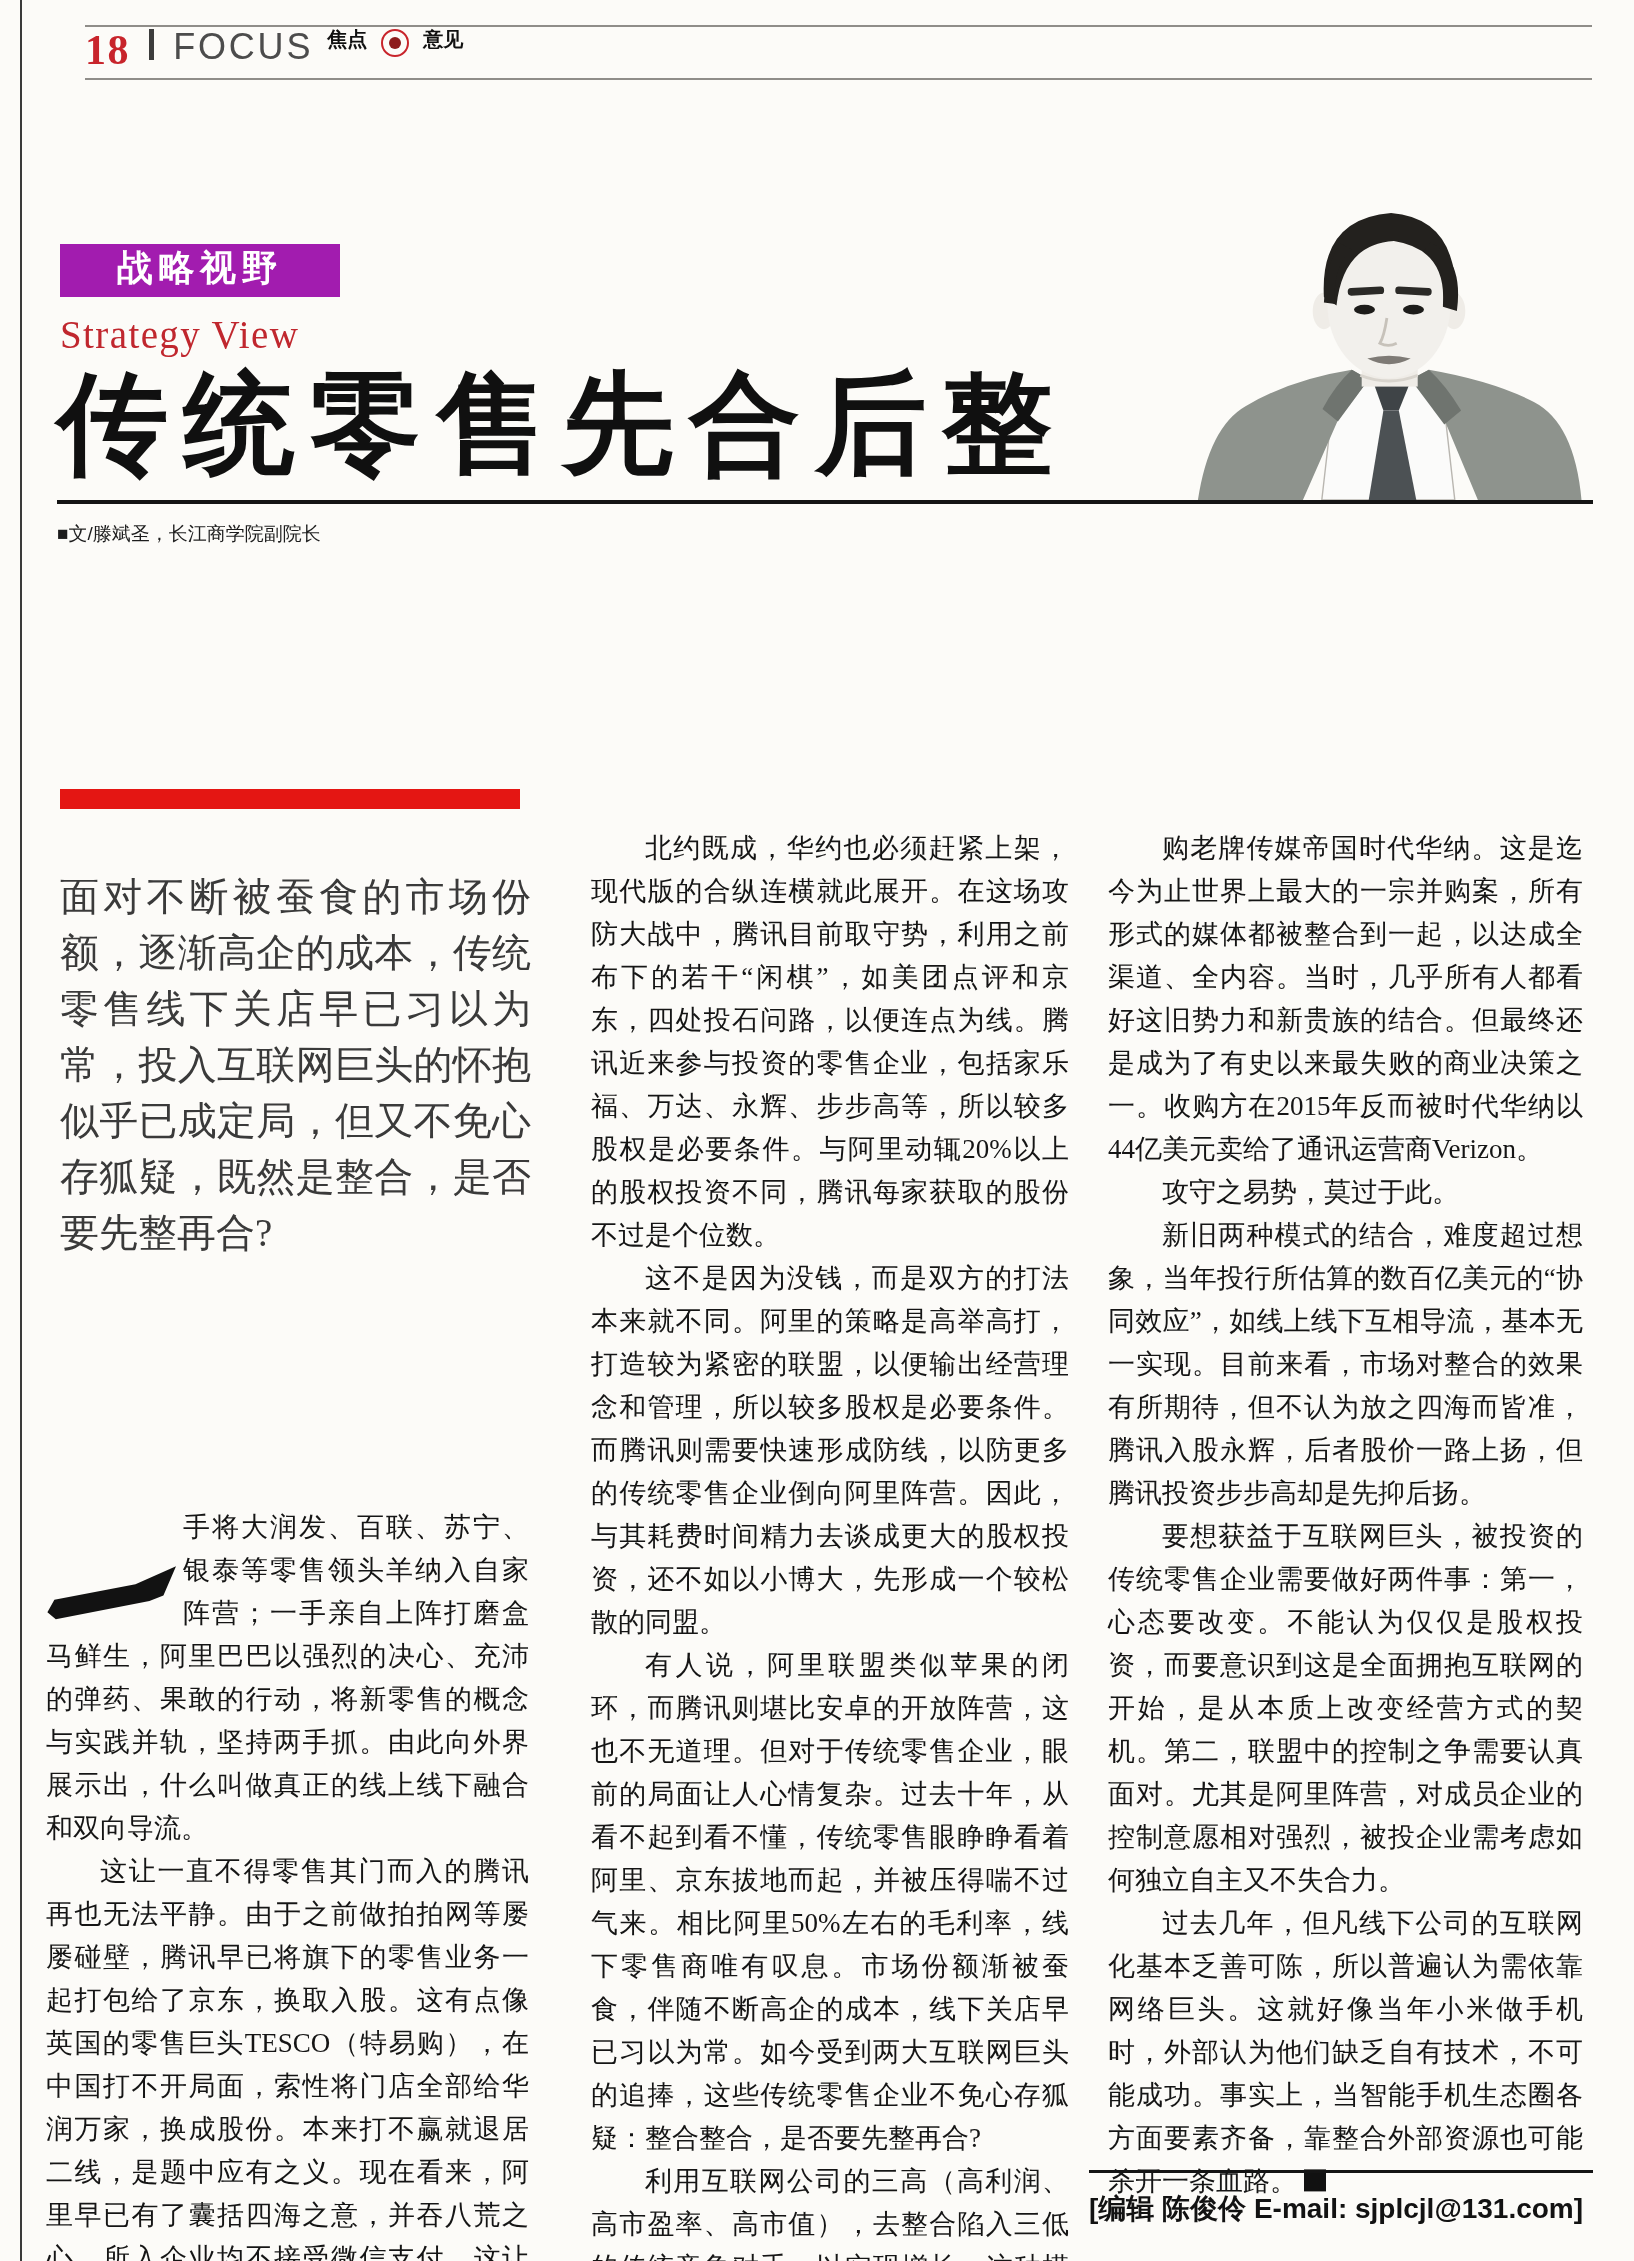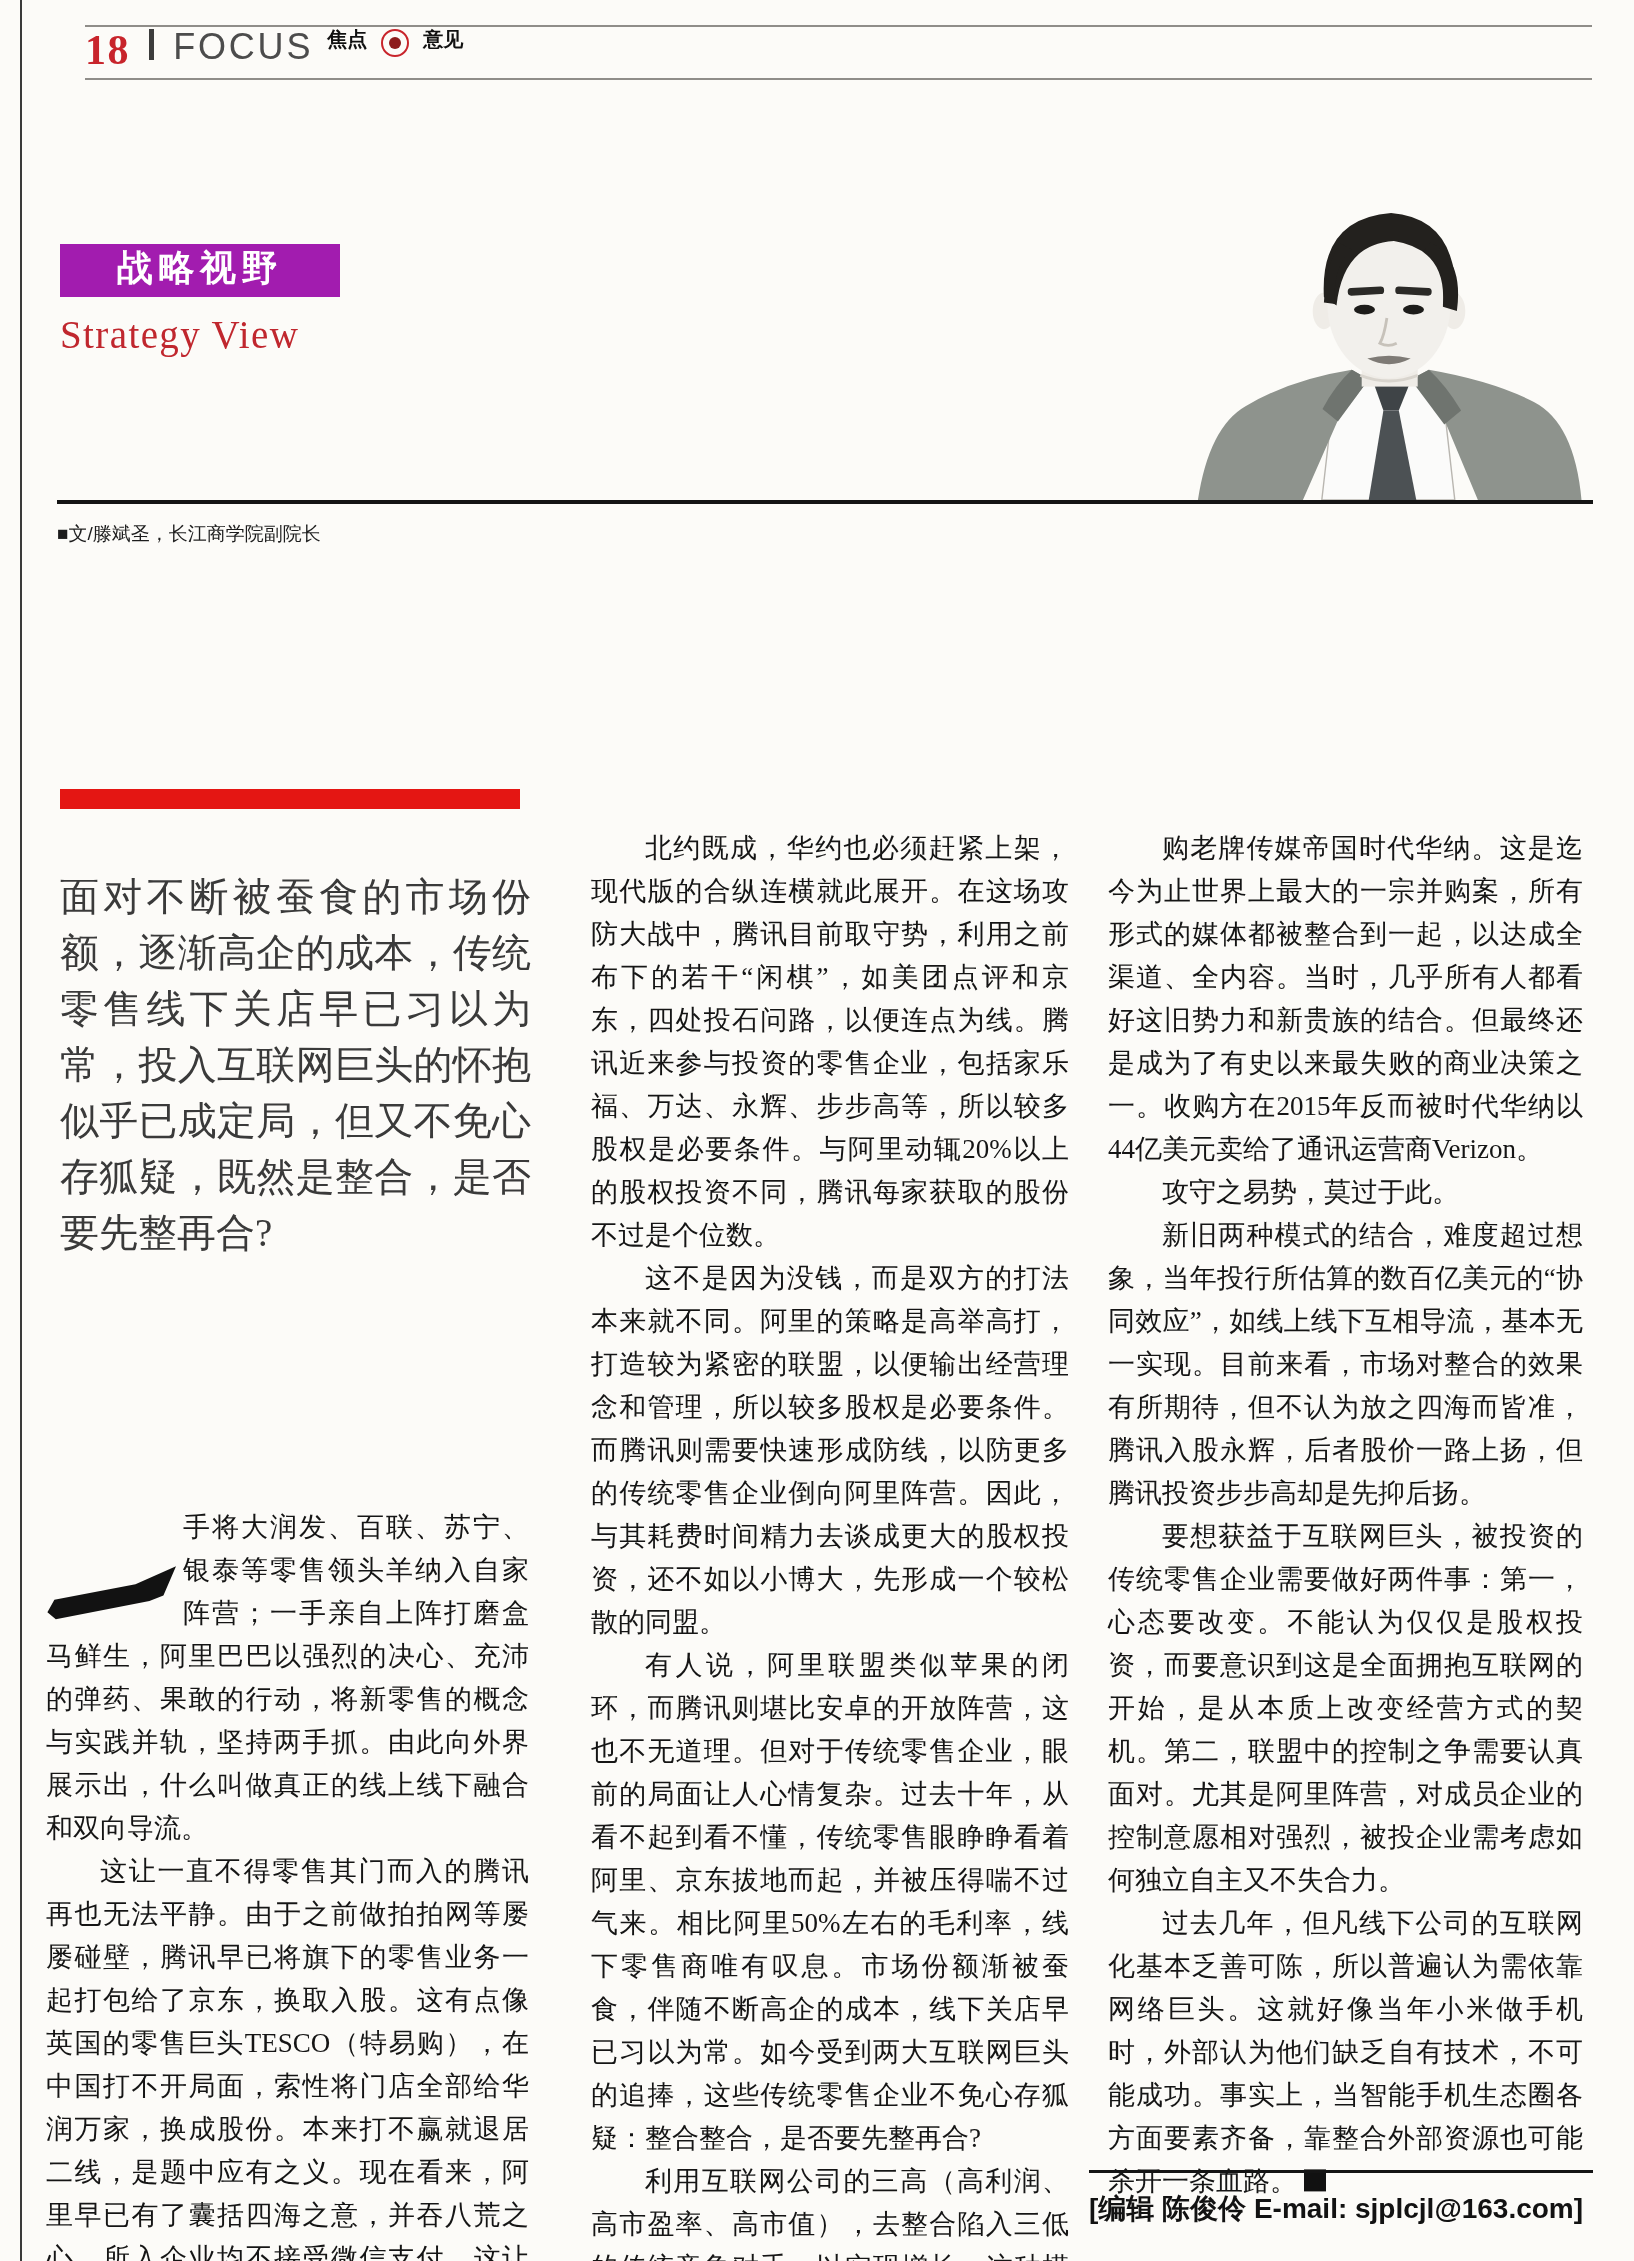--- a/index.html
+++ b/index.html
@@ -69,20 +69,21 @@
       </span>
     <span class="cn">意见</span>
   </div>
   <div class="abs hdr-line bottom"></div>
 
   <div class="abs label-box">
     <span>战略视野</span>
   </div>
   <div class="abs label-en">Strategy View</div>
 
+  <h1 class="abs title" style="margin:0;">传统零售先合后整</h1>
   <div class="abs title-rule"></div>
   <div class="abs byline">■文/滕斌圣，长江商学院副院长</div>
 
   <div class="abs portrait">
     <svg viewBox="0 0 582 430" width="408" height="301">
 
       <polygon points="215,255 365,255 385,430 195,430" fill="#fbfbfa" stroke="#b9b6b0" stroke-width="2"></polygon>
 
       <polygon points="268,260 322,260 305,302 283,302" fill="#3f4447"></polygon>
       <polygon points="283,302 305,302 330,430 262,430" fill="#4c5154"></polygon>
@@ -141,16 +142,16 @@
 
   <div class="col col-right">
     <p>购老牌传媒帝国时代华纳。这是迄今为止世界上最大的一宗并购案，所有形式的媒体都被整合到一起，以达成全渠道、全内容。当时，几乎所有人都看好这旧势力和新贵族的结合。但最终还是成为了有史以来最失败的商业决策之一。收购方在2015年反而被时代华纳以44亿美元卖给了通讯运营商Verizon。</p>
     <p>攻守之易势，莫过于此。</p>
     <p>新旧两种模式的结合，难度超过想象，当年投行所估算的数百亿美元的“协同效应”，如线上线下互相导流，基本无一实现。目前来看，市场对整合的效果有所期待，但不认为放之四海而皆准，腾讯入股永辉，后者股价一路上扬，但腾讯投资步步高却是先抑后扬。</p>
     <p>要想获益于互联网巨头，被投资的传统零售企业需要做好两件事：第一，心态要改变。不能认为仅仅是股权投资，而要意识到这是全面拥抱互联网的开始，是从本质上改变经营方式的契机。第二，联盟中的控制之争需要认真面对。尤其是阿里阵营，对成员企业的控制意愿相对强烈，被投企业需考虑如何独立自主又不失合力。</p>
     <p><span>过去几年，但凡线下公司的互联网化基本乏善可陈，所以普遍认为需依靠网络巨头。这就好像当年小米做手机时，外部认为他们缺乏自有技术，不可能成功。事实上，当智能手机生态圈各方面要素齐备，靠整合外部资源也可能杀开一条血路。</span><span class="endmark"></span></p>
   </div>
 
   <div class="abs footer-rule"></div>
-  <div class="abs footer">[编辑 陈俊伶 E-mail: sjplcjl@163.com]</div>
+  <div class="abs footer">[编辑 陈俊伶 E-mail: sjplcjl@131.com]</div>
 
 </div>
 
 
 </body></html>

